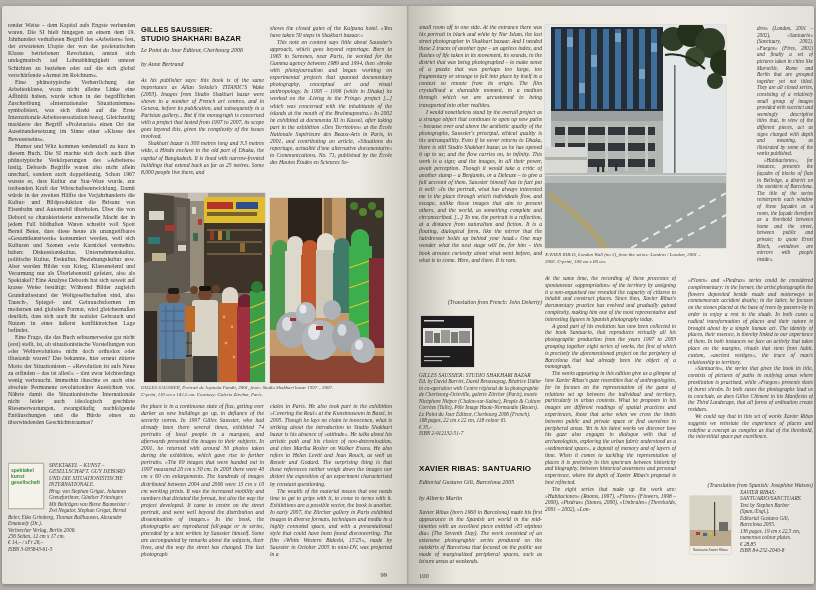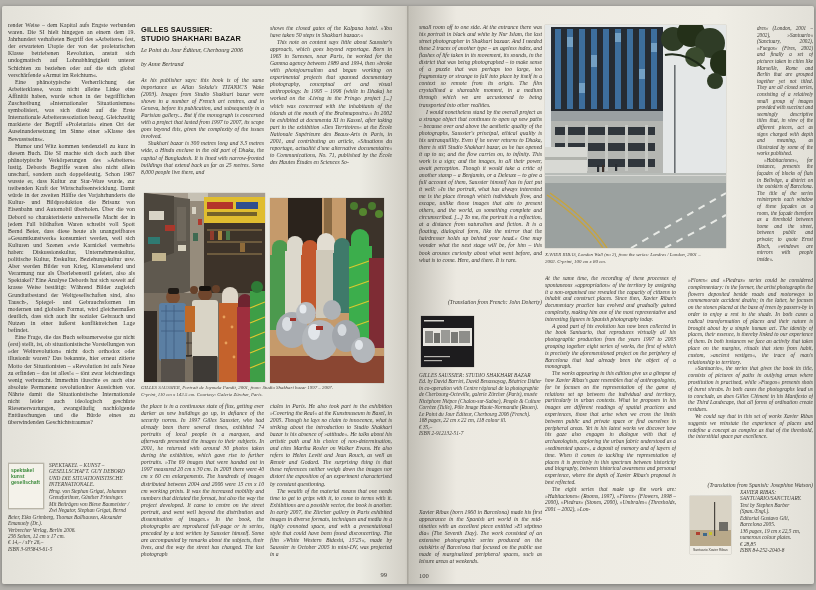--- a/index.html
+++ b/index.html
@@ -218,20 +218,25 @@
 
   <div class="abs bib" style="left:11px;top:366px;width:125px;height:86px;">
     <div class="bt">GILLES SAUSSIER: STUDIO SHAKHARI BAZAR</div>
     <div>Ed. by David Barriet, David Benassayag, Béatrice Didier in co-operation with Centre régional de la photographie de Cherbourg-Octeville, galerie Zürcher (Paris), musée Nicéphore Niépce (Chalon-sur-Saône), People &amp; Culture Corrèze (Tulle), Pôle Image Haute-Normandie (Rouen).</div>
     <div>Le Point du Jour Éditeur, Cherbourg 2006 (French).</div>
     <div>168 pages, 22 cm x 22 cm, 118 colour ill.</div>
     <div>€ 35,–</div>
     <div>ISBN 2-912132-51-7</div>
   </div>
 
+  <div class="abs" style="left:11px;top:458px;width:135px;">
+    <div class="h1big">XAVIER RIBAS: SANTUARIO</div>
+    <div class="sub" style="margin-top:5px;">Editorial Gustavo Gili, Barcelona 2005</div>
+    <div class="sub" style="margin-top:9px;">by Alberto Martín</div>
+  </div>
 
   <div class="abs col" style="left:11px;top:503px;width:123px;height:62px;">
     <p>Xavier Ribas (born 1960 in Barcelona) made his first appearance in the Spanish art world in the mid-nineties with an excellent piece entitled »El séptimo día« (The Seventh Day). The work consisted of an extensive photographic series produced on the outskirts of Barcelona that focused on the public use made of marginalized peripheral spaces, such as leisure areas at weekends.</p>
   </div>
 
   <div class="abs pn" style="left:11px;top:566px;width:40px;">100</div>
 
   <svg class="abs photo" style="left:137px;top:19px;" width="181" height="223" viewBox="0 0 181 223" preserveAspectRatio="none">
     <rect width="181" height="223" fill="#e4e7e7"></rect>
     <rect x="6" y="2" width="112" height="84" fill="#262c33"></rect>

